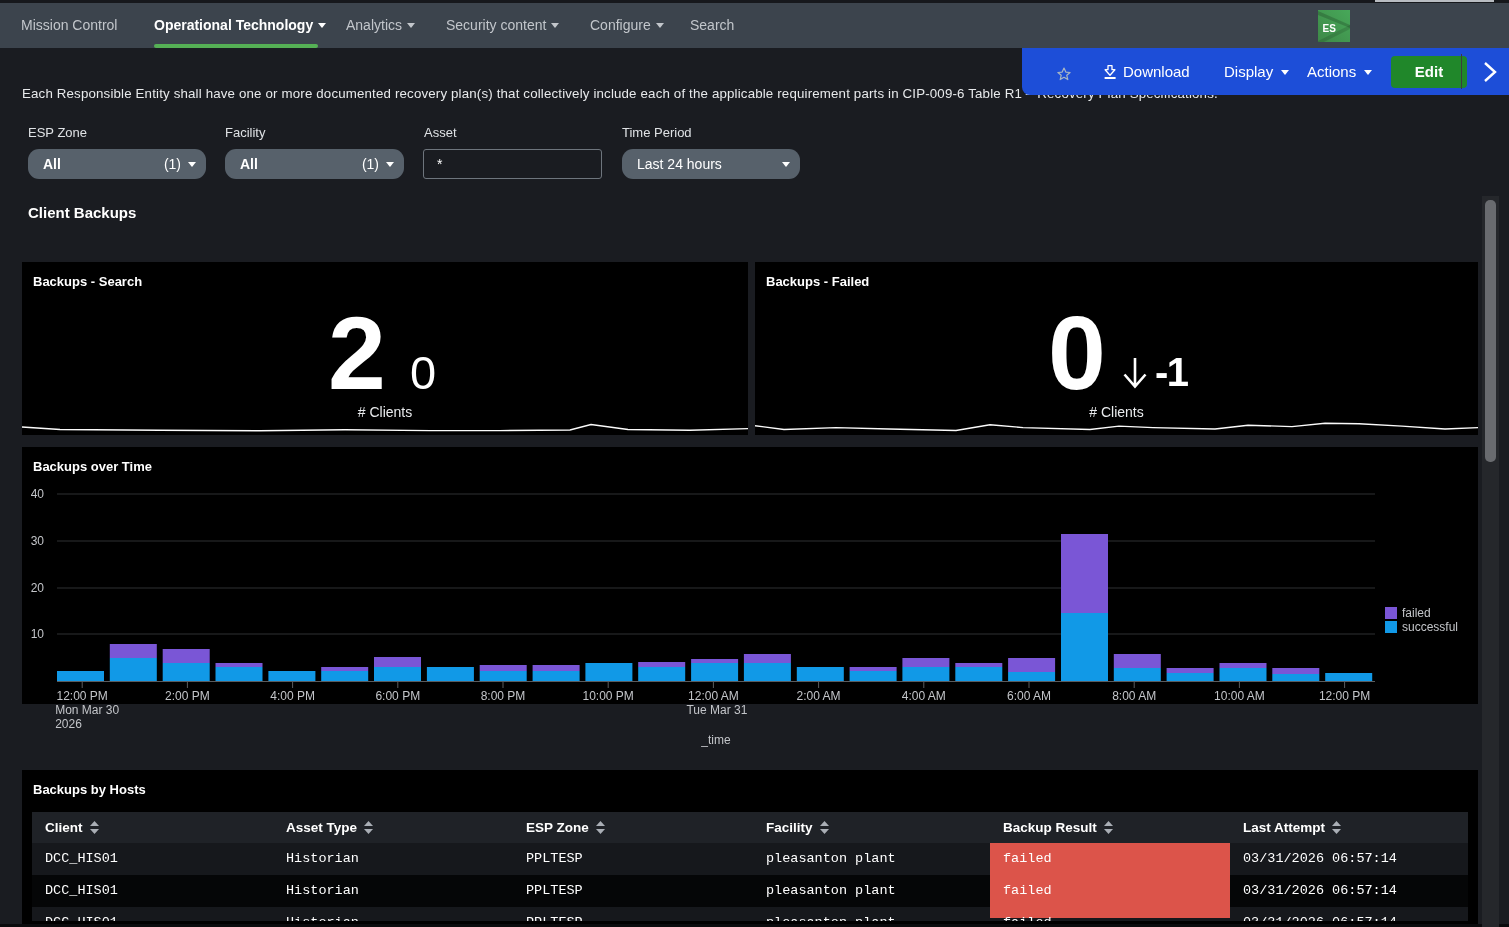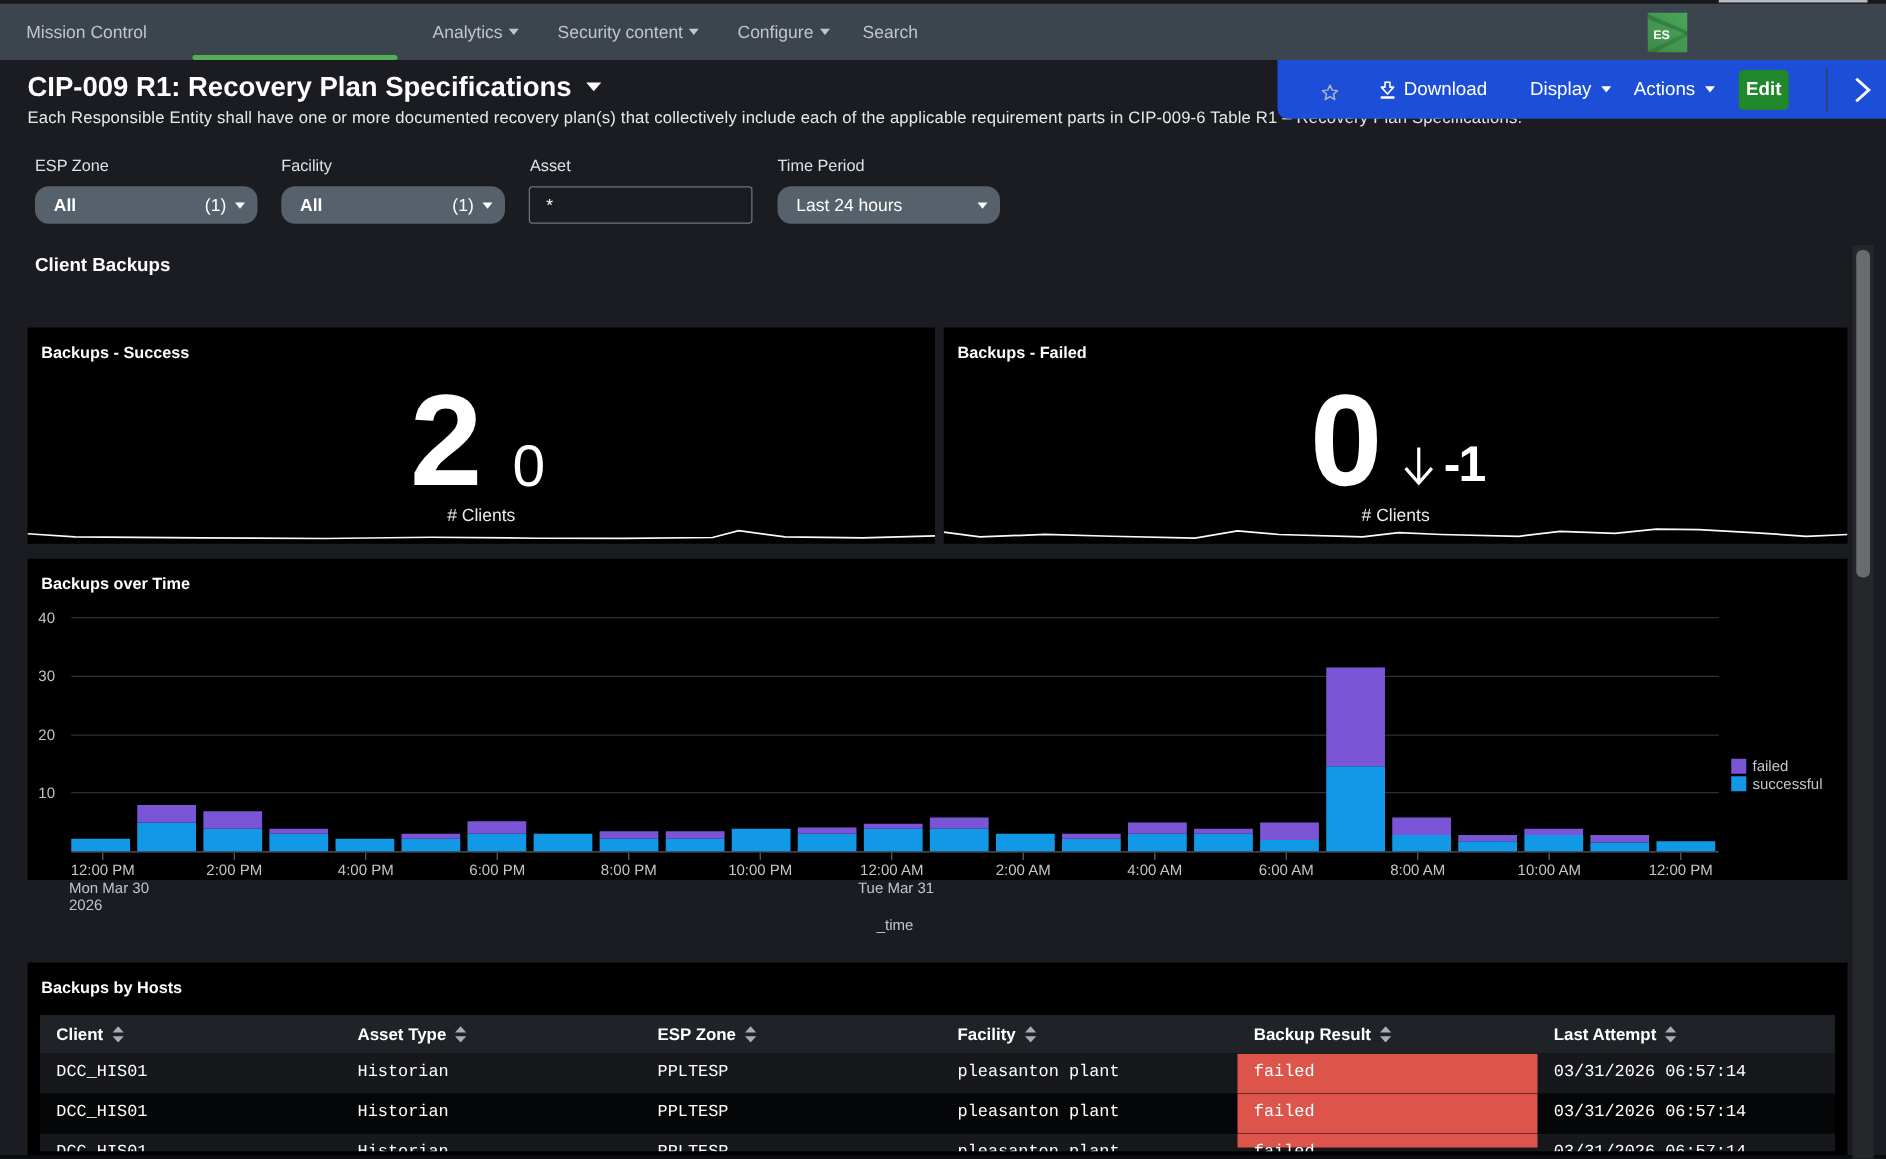--- a/index.html
+++ b/index.html
@@ -18,21 +18,21 @@
 #eslogo { left:1318px; top:7px; width:32px; height:32px; }
 #estext { left:1362px; top:0px; height:45px; line-height:45px; font-size:16px; color:#f2f3f4; }
 
 #title { left:22px; top:56px; font-size:22px; font-weight:bold; color:#fff; line-height:28px; white-space:nowrap; }
 #title .caret { border-left-width:6.5px; border-right-width:6.5px; border-top-width:7px; margin-left:12px; margin-top:-3px;}
 #desc { left:22px; top:86px; width:1400px; font-size:13.3px; color:#e7e9eb; line-height:15px; white-space:nowrap; letter-spacing:0.16px; }
 
 #actionbar { left:1022px; top:48px; width:487px; height:47px; background:#1d4ed8; border-bottom-left-radius:8px; }
 #actionbar .item { position:absolute; top:0; height:47px; line-height:47px; color:#fff; font-size:15px; white-space:nowrap; }
 #actionbar svg.item { height:auto; line-height:normal; }
-#editbtn { position:absolute; left:369px; top:8px; width:40px; height:32px; background:#20872a; border-radius:4px; color:#fff; font-size:15px; font-weight:bold; text-align:center; line-height:32px; }
+#editbtn { position:absolute; left:369px; top:8px; width:76px; height:32px; background:#20872a; border-radius:4px; color:#fff; font-size:15px; font-weight:bold; text-align:center; line-height:32px; }
 #abdivider { position:absolute; left:439px; top:6px; width:1px; height:35px; background:#3b3c3e; }
 
 .flabel { position:absolute; top:125px; font-size:13px; color:#dfe2e5; }
 .dropdown { position:absolute; top:149px; height:30px; background:#57616b; border-radius:11px; color:#fff; font-size:14px; line-height:30px; }
 .dropdown .main { position:absolute; left:15px; }
 .dropdown .right { position:absolute; right:10px; }
 .dropdown .caret { color:#fff; margin-left:7px; margin-top:-2px; }
 #assetinput { position:absolute; left:423px; top:149px; width:179px; height:30px; background:transparent; border:1px solid #6e757d; border-radius:3px; color:#fff; font-size:14px; line-height:28px; padding-left:13px; }
 
 #cbheading { left:28px; top:204px; font-size:15px; font-weight:bold; color:#fff; }
@@ -58,39 +58,39 @@
 #sbtrack { left:1482px; top:196px; width:17px; height:731px; background:#25272b; }
 #sbthumb { left:1485px; top:200px; width:11px; height:262px; background:#696b6f; border-radius:5px; }
 </style>
 </head>
 <body>
 <div id="page">
   <div class="abs" id="topstrip"></div>
   <div class="abs" style="left:1375px; top:0; width:119px; height:2px; background:#b8bcc1;"></div>
   <div class="abs" id="nav">
     <div class="navitem" style="left:21px;">Mission Control</div>
+    <div class="navitem navactive" style="left:154px;">Operational Technology<span class="caret"></span></div>
     <div class="navitem" style="left:346px;">Analytics<span class="caret"></span></div>
     <div class="navitem" style="left:446px;">Security content<span class="caret"></span></div>
     <div class="navitem" style="left:590px;">Configure<span class="caret"></span></div>
     <div class="navitem" style="left:690px;">Search</div>
     <div class="abs" id="navunderline"></div>
     <svg class="abs" id="eslogo" viewBox="0 0 32 32">
       <defs>
         <linearGradient id="esg" x1="0" y1="1" x2="1" y2="0">
           <stop offset="0" stop-color="#3e8948"></stop>
             <stop offset="1" stop-color="#47a859"></stop>
         </linearGradient>
       </defs>
       <rect width="32" height="32" fill="url(#esg)"></rect>
       <polygon points="0,1 32,15 32,18 0,5" fill="#000" opacity="0.18"></polygon>
       <polygon points="0,31 32,15 32,19 0,35" fill="#000" opacity="0.13"></polygon>
       <text x="4.5" y="21.5" font-size="10" font-weight="bold" fill="#fff" font-family="Liberation Sans">ES</text>
     </svg>
   </div>
-  <div class="abs" id="title">CIP-009 R1: Recovery Plan Specifications<span class="caret"></span></div>
   <div class="abs" id="desc">Each Responsible Entity shall have one or more documented recovery plan(s) that collectively include each of the applicable requirement parts in CIP-009-6 Table R1 – Recovery Plan Specifications.</div>
 
   <div class="abs" id="actionbar">
     <svg class="item" style="left:35px; top:19px; height:auto;" width="14" height="14" viewBox="0 0 14 14">
       <path d="M7 1.1 L8.8 5.1 L13.1 5.5 L9.8 8.3 L10.8 12.6 L7 10.3 L3.2 12.6 L4.2 8.3 L0.9 5.5 L5.2 5.1 Z" fill="none" stroke="#a9b6c3" stroke-width="1.2" stroke-linejoin="round"></path>
     </svg>
     <svg class="item" style="left:82px; top:17px; height:auto;" width="13" height="15" viewBox="0 0 13 15">
       <path d="M4 0.7 L8 0.7 L8 4.7 L10.9 4.7 L6 10.2 L1.1 4.7 L4 4.7 Z" fill="none" stroke="#fff" stroke-width="1.3" stroke-linejoin="round"></path>
       <rect x="0.6" y="12" width="11" height="2" fill="#fff"></rect>
     </svg>
@@ -118,21 +118,21 @@
     </div>
   <div id="assetinput">*</div>
   <div class="dropdown" style="left:622px; width:178px;">
       <span class="main">Last 24 hours</span>
       <span class="right"><span class="caret" style="margin-left:0;"></span></span>
     </div>
 
   <div class="abs" id="cbheading">Client Backups</div>
 
   <div class="panel" id="p1">
-    <div class="ptitle">Backups - Success</div>
+    <div class="ptitle">Backups - Search</div>
     <div class="bignum" id="n1" style="left:306px; top:39px;">2</div>
     <div class="delta" id="d1" style="left:388px; top:87px;">0</div>
     <div class="clients"># Clients</div>
     <svg class="abs" style="left:0; top:155px;" width="726" height="18" viewBox="0 0 726 18">
       <polyline points="0,10 38,12.5 138,13.3 238,13.8 323,12.8 408,13.6 478,13.6 548,13 569,7.5 606,12.5 668,13.2 726,11.6" fill="none" stroke="#fbfbfb" stroke-width="1.4"></polyline>
     </svg>
   </div>
   <div class="panel" id="p2">
     <div class="ptitle">Backups - Failed</div>
     <div class="bignum" id="n2" style="left:293px; top:39px;">0</div>

